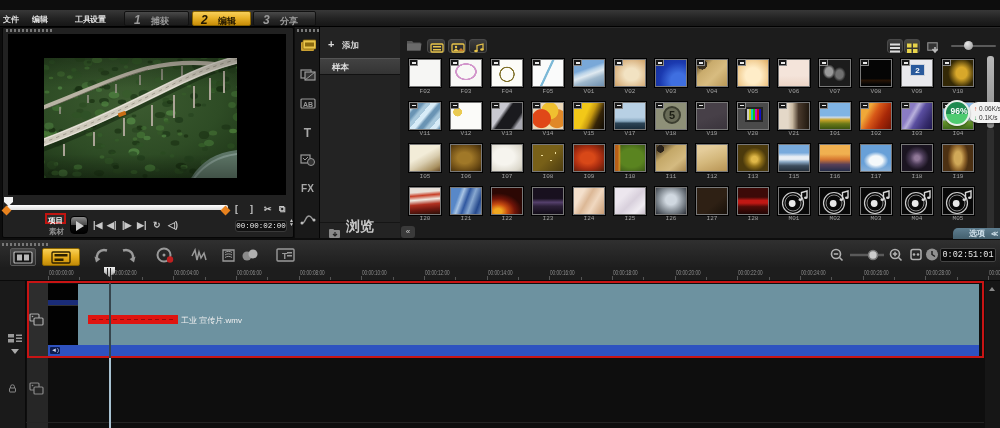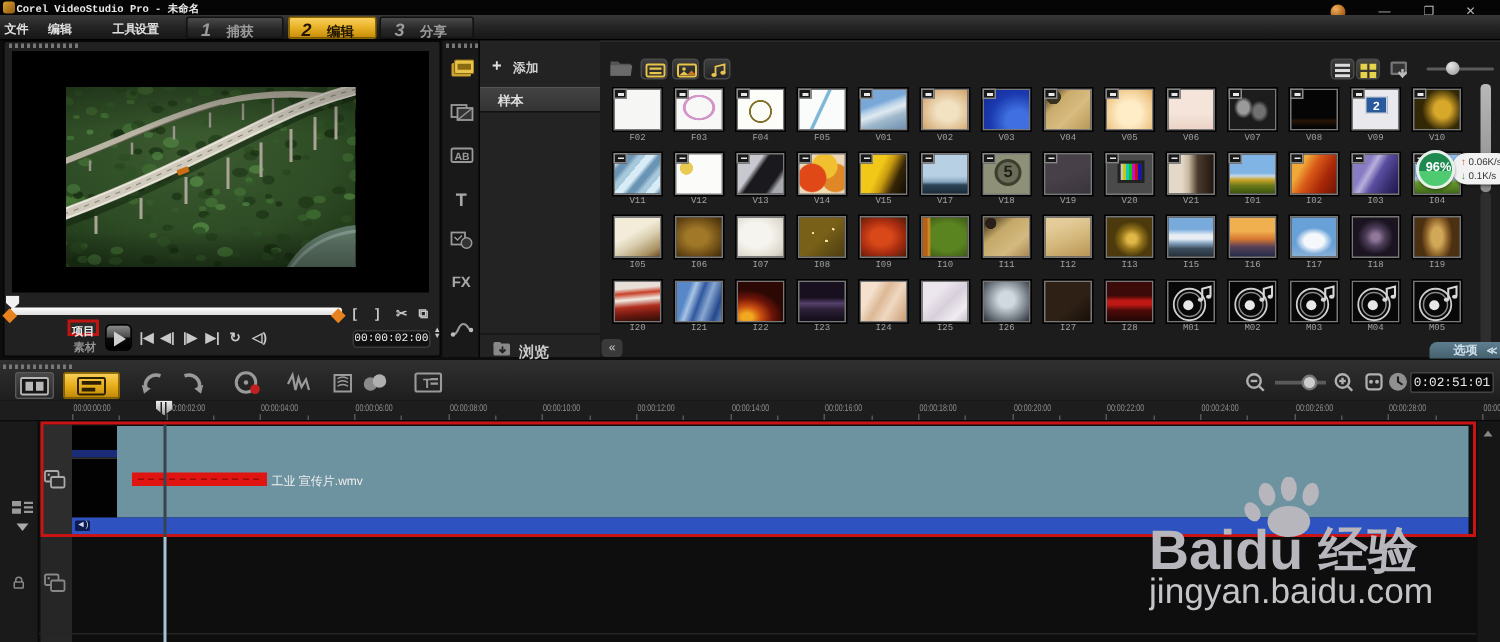--- a/index.html
+++ b/index.html
@@ -63,28 +63,20 @@
 #clip{position:absolute;left:78px;top:284px;width:901px;height:61px;background:#6d92a0;}
 #bluebar{position:absolute;left:48px;top:345px;width:931px;height:11px;background:#2e52c0;}
 #hdr2{position:absolute;left:27px;top:358px;width:21px;height:70px;background:#262626;}
 #playhead{position:absolute;left:109px;top:358px;width:2px;height:70px;background:#a8c2d2;}
 #playhead2{position:absolute;left:109px;top:283px;width:1.5px;height:75px;background:#36444c;}
 #trackscroll{position:absolute;left:985px;top:281px;width:15px;height:147px;background:#161616;}
 
 #baidu{position:absolute;left:766px;top:318px;width:234px;height:92px;}
 </style></head><body>
 <div id="stage">
-<div id="titlebar">
-      <div id="appicon"></div>
-      <div id="titletext">Corel VideoStudio Pro - 未命名</div>
-<div class="winbtn" style="left:919px;">—</div>
-      <div class="winbtn" style="left:949px;">❐</div>
-      <div class="winbtn" style="left:977px;">✕</div>
-      <div id="ball"></div>
-    </div>
 <div id="menubar">
 <div class="menuitem" style="left:3px;">文件</div>
       <div class="menuitem" style="left:32px;">编辑</div>
       <div class="menuitem" style="left:75px;">工具</div>
       <div class="menuitem" style="left:90px;">设置</div>
 <div class="tab" id="tab1">
         <span class="num" style="left:9px;">1</span>
         <span class="txt" style="left:26px;">捕获</span>
       </div>
 <div class="tab" id="tab2">
@@ -421,21 +413,21 @@
 <div style="position:absolute;left:0;top:195px;width:80px;height:1px;background:#151515;"></div>
 <div style="position:absolute;left:8px;top:11px;color:#ddd;font-size:11px;font-weight:bold;">+</div>
 <div style="position:absolute;left:22px;top:13px;color:#d0d0d0;font-size:8.5px;font-weight:bold;">添加</div>
 <div id="selitem"></div>
 <div style="position:absolute;left:12px;top:35px;color:#e0e0e0;font-size:8.5px;font-weight:bold;">样本</div>
 <div style="position:absolute;left:8px;top:198px;"><svg width="14" height="11" viewBox="0 0 14 11">
           <rect x="1" y="2" width="11" height="8" rx="1" fill="#888"></rect>
           <rect x="1" y="1" width="5" height="3" rx="1" fill="#888"></rect>
           <path d="M7 4 v3 M5 6 l2 2 l2 -2" stroke="#222" stroke-width="1.2" fill="none"></path>
         </svg></div>
-<div style="position:absolute;left:26px;top:201px;color:#c8c8c8;font-size:10px;font-weight:bold;">浏览</div>
+<div style="position:absolute;left:26px;top:191px;color:#c8c8c8;font-size:14px;font-weight:bold;">浏览</div>
 </div>
 <div id="gridarea">
 <div style="position:absolute;left:6px;top:10px;"><svg width="16" height="14" viewBox="0 0 16 14">
           <path d="M1 3 h5 l1.5 1.5 h7 v8 h-13.5 z" fill="#555"></path>
           <path d="M1 5.5 h14.5 l-1 7 h-13.5 z" fill="#6a6a6a"></path>
         </svg></div>
 <div class="fbtn" style="left:27px;"><svg width="16" height="12" viewBox="0 0 16 12" style="margin:0 0 0 1px;">
           <rect x="2" y="2" width="12" height="8" rx="1" fill="none" stroke="#e8c44a" stroke-width="1.3"></rect>
           <rect x="4" y="4" width="8" height="1.5" fill="#e8c44a"></rect>
           <rect x="4" y="7" width="8" height="1.5" fill="#e8c44a"></rect>
@@ -841,27 +833,13 @@
 <div id="trackscroll">
       <div style="position:absolute;left:4px;top:6px;width:0;height:0;border-left:3.5px solid transparent;border-right:3.5px solid transparent;border-bottom:4px solid #888;"></div>
     </div>
 <div id="playhead"></div>
 <div id="playhead2"></div>
 
 <div style="position:absolute;left:104px;top:267px;width:11px;height:10px;background:linear-gradient(180deg,#f0f0f0,#9a9a9a);clip-path:polygon(0 0,100% 0,100% 55%,50% 100%,0 55%);"></div>
 <div style="position:absolute;left:107px;top:268px;width:1px;height:11px;background:#222;"></div>
 <div style="position:absolute;left:110px;top:268px;width:1px;height:11px;background:#222;"></div>
 
-<div id="baidu">
-<svg width="234" height="92" viewBox="0 0 234 92">
-<g fill="#b6b6bc" transform="translate(3,-2) scale(0.97)">
-<ellipse cx="78" cy="14" rx="5.5" ry="8" transform="rotate(-14 78 14)"></ellipse>
-<ellipse cx="93" cy="10" rx="5.5" ry="8.5"></ellipse>
-<ellipse cx="108" cy="14" rx="5.5" ry="8" transform="rotate(14 108 14)"></ellipse>
-<ellipse cx="68" cy="26" rx="5" ry="7" transform="rotate(-32 68 26)"></ellipse>
-<path d="M80 38 C 75 30 82 22 93 22 C 104 22 111 30 106 38 C 101 45 85 45 80 38 Z"></path>
-</g>
-<text x="0" y="61" font-family="Liberation Sans" font-size="37" font-weight="bold" fill="#b6b6bc">Baidu</text>
-<text x="113" y="60" font-family="Liberation Sans" font-size="33" font-weight="bold" fill="#b6b6bc">经验</text>
-<text x="0" y="84" font-family="Liberation Sans" font-size="23.5" fill="#c4c4c8">jingyan.baidu.com</text>
-</svg>
 </div>
-</div>
 
 </body></html>

